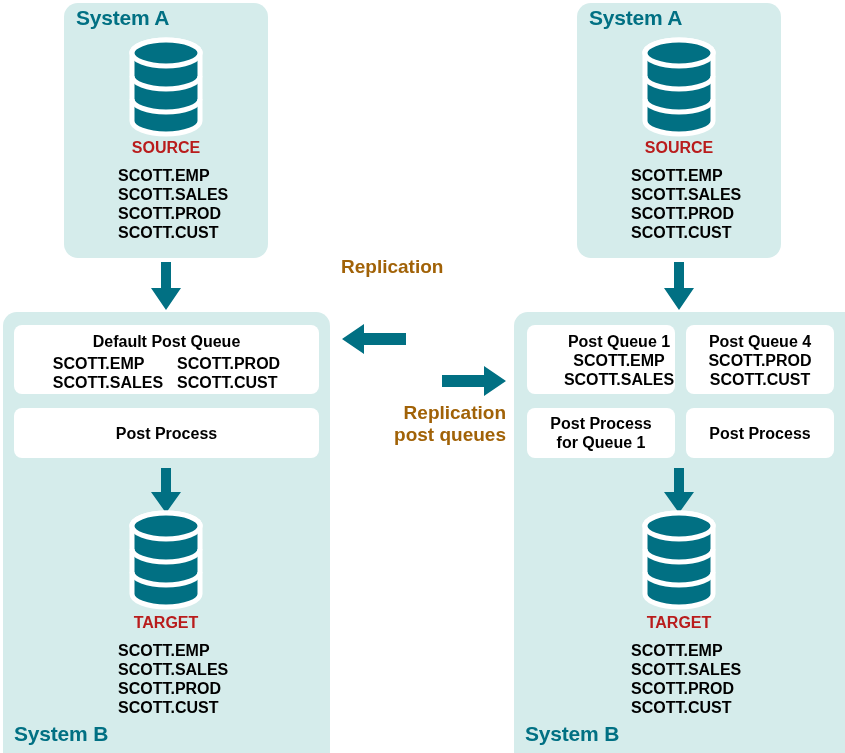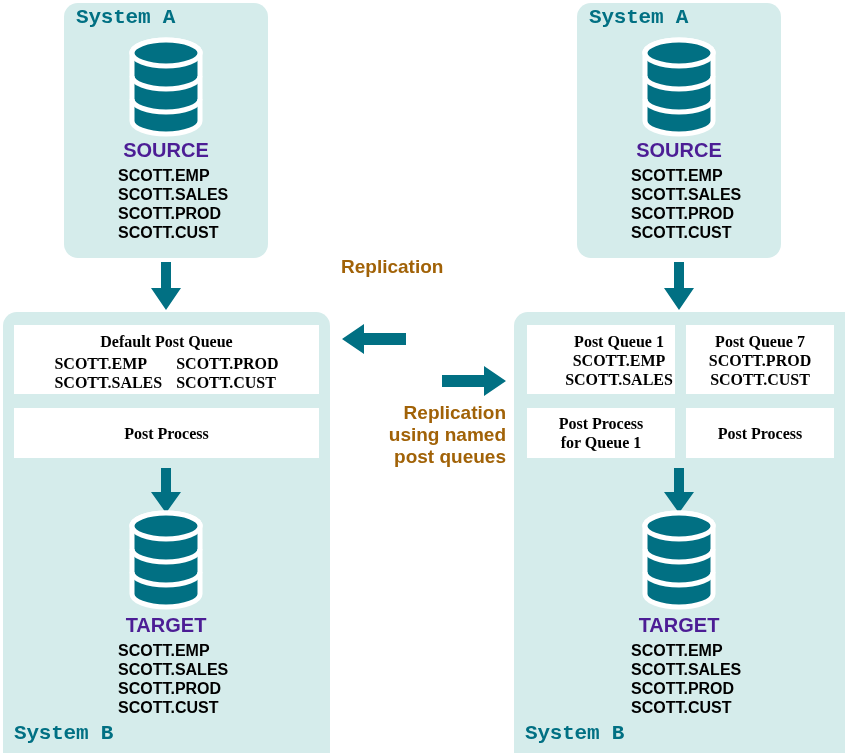--- a/index.html
+++ b/index.html
@@ -25,47 +25,45 @@
     background: #d5eceb;
     border-radius: 14px;
   }
   .panel-title {
     position: absolute;
     color: #017083;
     font-size: 21px;
     font-weight: bold;
     letter-spacing: -0.2px;
     white-space: nowrap;
-    font-family: Liberation Mono, monospace;
   }
   .db-icon {
     position: absolute;
   }
   .caption {
     position: absolute;
-    color: #4c1d95;
-    font-size: 20px;
+    color: #b91c1c;
+    font-size: 16px;
     font-weight: bold;
     text-align: center;
     white-space: nowrap;
   }
   .table-list {
     position: absolute;
     color: #000000;
     font-size: 16px;
     font-weight: bold;
     line-height: 19px;
     white-space: nowrap;
   }
   .white-box {
     position: absolute;
     background: #ffffff;
-    border-radius: 0;
+    border-radius: 8px;
     box-sizing: border-box;
-    font-family: Liberation Serif, serif;
   }
   .box-title {
     color: #000000;
     font-size: 16px;
     font-weight: bold;
     text-align: center;
     white-space: nowrap;
     line-height: 19px;
   }
   .box-line {
@@ -195,21 +193,20 @@
   </div>
 
   <div class="arrow" style="left:442px; top:366px; width:64px; height:30px;">
     <svg width="64" height="30" viewBox="0 0 64 30" xmlns="http://www.w3.org/2000/svg">
       <polygon points="64,15 42,0 42,9 0,9 0,21 42,21 42,30" fill="#017083"></polygon>
     </svg>
   </div>
 
   <div class="flow-label right-align" style="left:356px; top:402px; width:150px;">
     <div>Replication</div>
-    <div>using named</div>
     <div>post queues</div>
   </div>
 
   <div class="panel" style="left:577px; top:3px; width:204px; height:255px;"></div>
 
   <div class="panel-title" style="left:589px; top:6px;">System A</div>
 
   <div class="db-icon" style="left:641px; top:37px; width:76px; height:100px;">
     <svg width="76" height="100" viewBox="0 0 76 100" xmlns="http://www.w3.org/2000/svg">
       <g>
@@ -239,21 +236,21 @@
 
   <div class="panel" style="left:514px; top:312px; width:331px; height:441px; border-bottom-left-radius:0; border-bottom-right-radius:0; border-top-right-radius:0;"></div>
 
   <div class="white-box" style="left:527px; top:325px; width:148px; height:69px; padding-top:7px;padding-left:36px;">
     <div class="box-title">Post Queue 1</div>
     <div class="box-line">SCOTT.EMP</div>
     <div class="box-line">SCOTT.SALES</div>
   </div>
 
   <div class="white-box" style="left:686px; top:325px; width:148px; height:69px; padding-top:7px;">
-    <div class="box-title">Post Queue 7</div>
+    <div class="box-title">Post Queue 4</div>
     <div class="box-line">SCOTT.PROD</div>
     <div class="box-line">SCOTT.CUST</div>
   </div>
 
   <div class="white-box" style="left:527px; top:408px; width:148px; height:50px; display:flex; flex-direction:column; justify-content:center;">
     <div class="box-title">Post Process</div>
     <div class="box-title">for Queue 1</div>
   </div>
 
   <div class="white-box" style="left:686px; top:408px; width:148px; height:50px; display:flex; flex-direction:column; justify-content:center;">

